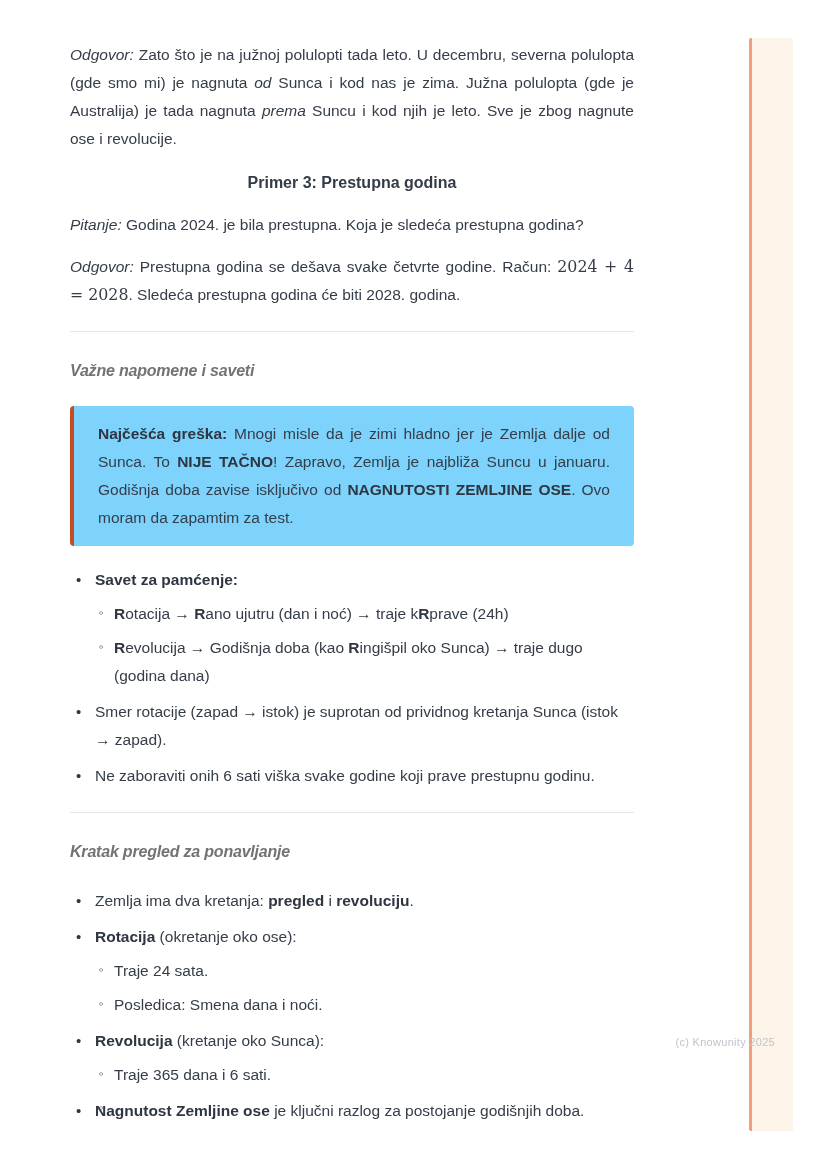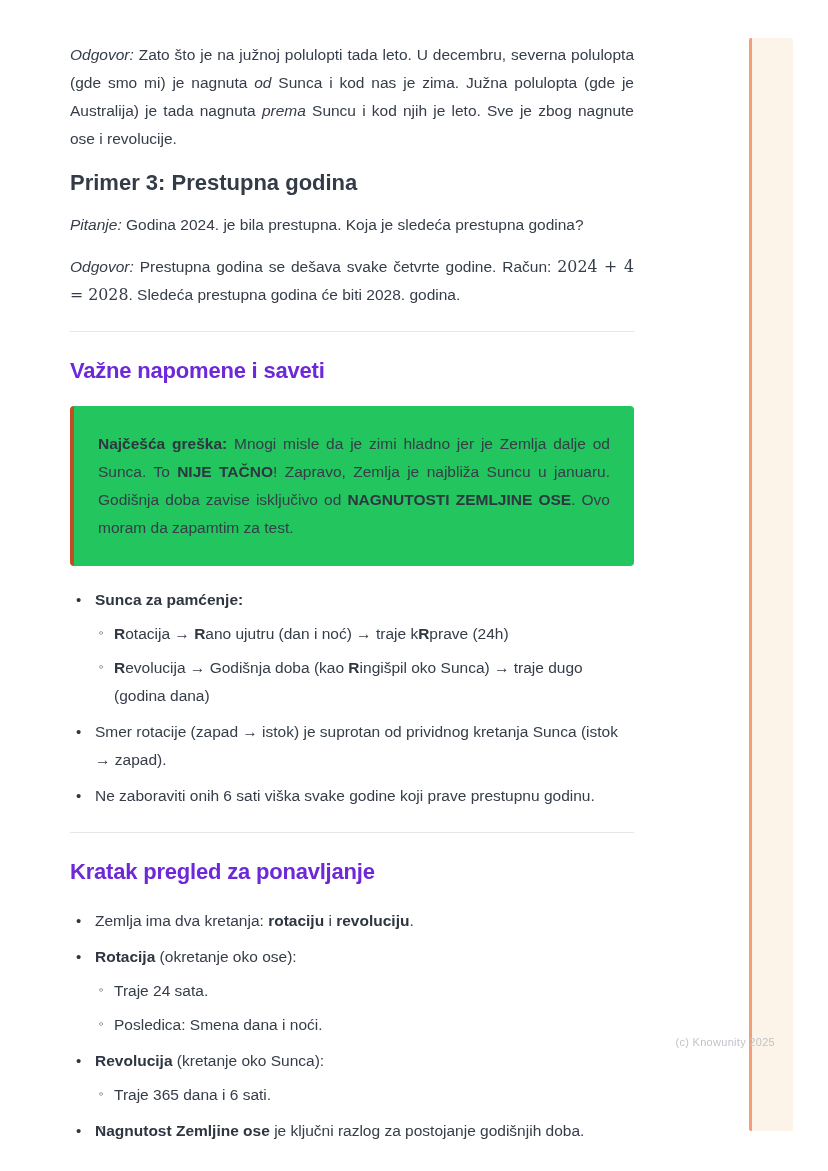--- a/index.html
+++ b/index.html
@@ -16,44 +16,45 @@
   .content {
     position: absolute;
     left: 70px; top: 41px;
     width: 564px;
     font-size: 15.5px;
     line-height: 28px;
   }
   .content p { margin: 0 0 14px; }
   .content p.just { text-align: justify; }
   .content h3 {
-    font-size: 22px; font-weight: 700;
-    margin: 16px 0 14px; line-height: 28px; color: #333b47;
+    font-size: 16px; font-weight: 700;
+    margin: 16px 0 14px; line-height: 28px; color: #333b47; text-align: center;
   }
   .content h2 {
-    font-size: 22px; font-weight: 700;
-    color: #6d28d9;
+    font-size: 16px; font-weight: 700;
+    color: #737373;
     margin: 24px 0 0; line-height: 30px;
     letter-spacing: -0.2px;
+    font-style: italic;
   }
   .content hr {
     border: none;
     border-top: 1px solid #e7e6e4;
     margin: 22px 0 0;
   }
   .b { font-weight: 700; color: #2e3641; }
   .i { font-style: italic; }
   .math { font-family: "DejaVu Serif", serif; font-size: 15.8px; }
 
   .callout {
     margin: 20px 0 0;
-    background: #22c55e;
+    background: #7dd3fc;
     border-left: 4px solid #c14e21;
     border-radius: 4px;
-    padding: 24px 24px;
+    padding: 14px 24px;
     text-align: justify;
   }
 
   ul.main-list { list-style: none; margin: 20px 0 0; padding: 0; }
   ul.main-list > li { position: relative; padding-left: 25px; margin: 0 0 8px; }
   .marker { position: absolute; color: #2e3641; }
   .m1 { left: 6px; top: 0; font-size: 15px; }
   ul.sub-list { list-style: none; margin: 6px 0 0; padding: 0; }
   ul.sub-list > li { position: relative; padding-left: 19px; margin: 0 0 6px; }
   .m2 { left: 4px; top: -1px; font-size: 13px; }
@@ -83,31 +84,31 @@
 <div class="page">
   <main class="content">
       <p class="just"><span class="i">Odgovor:</span><span> Zato što je na južnoj polulopti tada leto. U decembru, severna polulopta (gde smo mi) je nagnuta </span><span class="i">od</span><span> Sunca i kod nas je zima. Južna polulopta (gde je Australija) je tada nagnuta </span><span class="i">prema</span><span> Suncu i kod njih je leto. Sve je zbog nagnute ose i revolucije.</span></p>
       <h3><span>Primer 3: Prestupna godina</span></h3>
       <p><span class="i">Pitanje:</span><span> Godina 2024. je bila prestupna. Koja je sledeća prestupna godina?</span></p>
       <p class="just"><span class="i">Odgovor:</span><span> Prestupna godina se dešava svake četvrte godine. Račun: </span><span class="math">2024 + 4 = 2028</span><span>. Sledeća prestupna godina će biti 2028. godina.</span></p>
       <hr>
       <h2><span>Važne napomene i saveti</span></h2>
       <div class="callout"><span class="b">Najčešća greška:</span><span> Mnogi misle da je zimi hladno jer je Zemlja dalje od Sunca. To </span><span class="b">NIJE TAČNO</span><span>! Zapravo, Zemlja je najbliža Suncu u januaru. Godišnja doba zavise isključivo od </span><span class="b">NAGNUTOSTI ZEMLJINE OSE</span><span>. Ovo moram da zapamtim za test.</span></div>
       <ul class="main-list">
-        <li><span class="marker m1">•</span><span><span class="b">Sunca za pamćenje:</span></span><ul class="sub-list">
+        <li><span class="marker m1">•</span><span><span class="b">Savet za pamćenje:</span></span><ul class="sub-list">
             <li><span class="marker m2">◦</span><span><span class="b">R</span><span>otacija → </span><span class="b">R</span><span>ano ujutru (dan i noć) → traje k</span><span class="b">R</span><span>prave (24h)</span></span></li>
             <li><span class="marker m2">◦</span><span><span class="b">R</span><span>evolucija → Godišnja doba (kao </span><span class="b">R</span><span>ingišpil oko Sunca) → traje dugo (godina dana)</span></span></li>
           </ul></li>
         <li><span class="marker m1">•</span><span><span>Smer rotacije (zapad → istok) je suprotan od prividnog kretanja Sunca (istok → zapad).</span></span></li>
         <li><span class="marker m1">•</span><span><span>Ne zaboraviti onih 6 sati viška svake godine koji prave prestupnu godinu.</span></span></li>
       </ul>
       <hr>
       <h2><span>Kratak pregled za ponavljanje</span></h2>
       <ul class="main-list">
-        <li><span class="marker m1">•</span><span><span>Zemlja ima dva kretanja: </span><span class="b">rotaciju</span><span> i </span><span class="b">revoluciju</span><span>.</span></span></li>
+        <li><span class="marker m1">•</span><span><span>Zemlja ima dva kretanja: </span><span class="b">pregled</span><span> i </span><span class="b">revoluciju</span><span>.</span></span></li>
         <li><span class="marker m1">•</span><span><span class="b">Rotacija</span><span> (okretanje oko ose):</span></span><ul class="sub-list">
             <li><span class="marker m2">◦</span><span><span>Traje 24 sata.</span></span></li>
             <li><span class="marker m2">◦</span><span><span>Posledica: Smena dana i noći.</span></span></li>
           </ul></li>
         <li><span class="marker m1">•</span><span><span class="b">Revolucija</span><span> (kretanje oko Sunca):</span></span><ul class="sub-list">
             <li><span class="marker m2">◦</span><span><span>Traje 365 dana i 6 sati.</span></span></li>
             <li><span class="marker m2">◦</span></li>
           </ul></li>
         <li><span class="marker m1">•</span><span><span class="b">Nagnutost Zemljine ose</span><span> je ključni razlog za postojanje godišnjih doba.</span></span></li>
       </ul>

